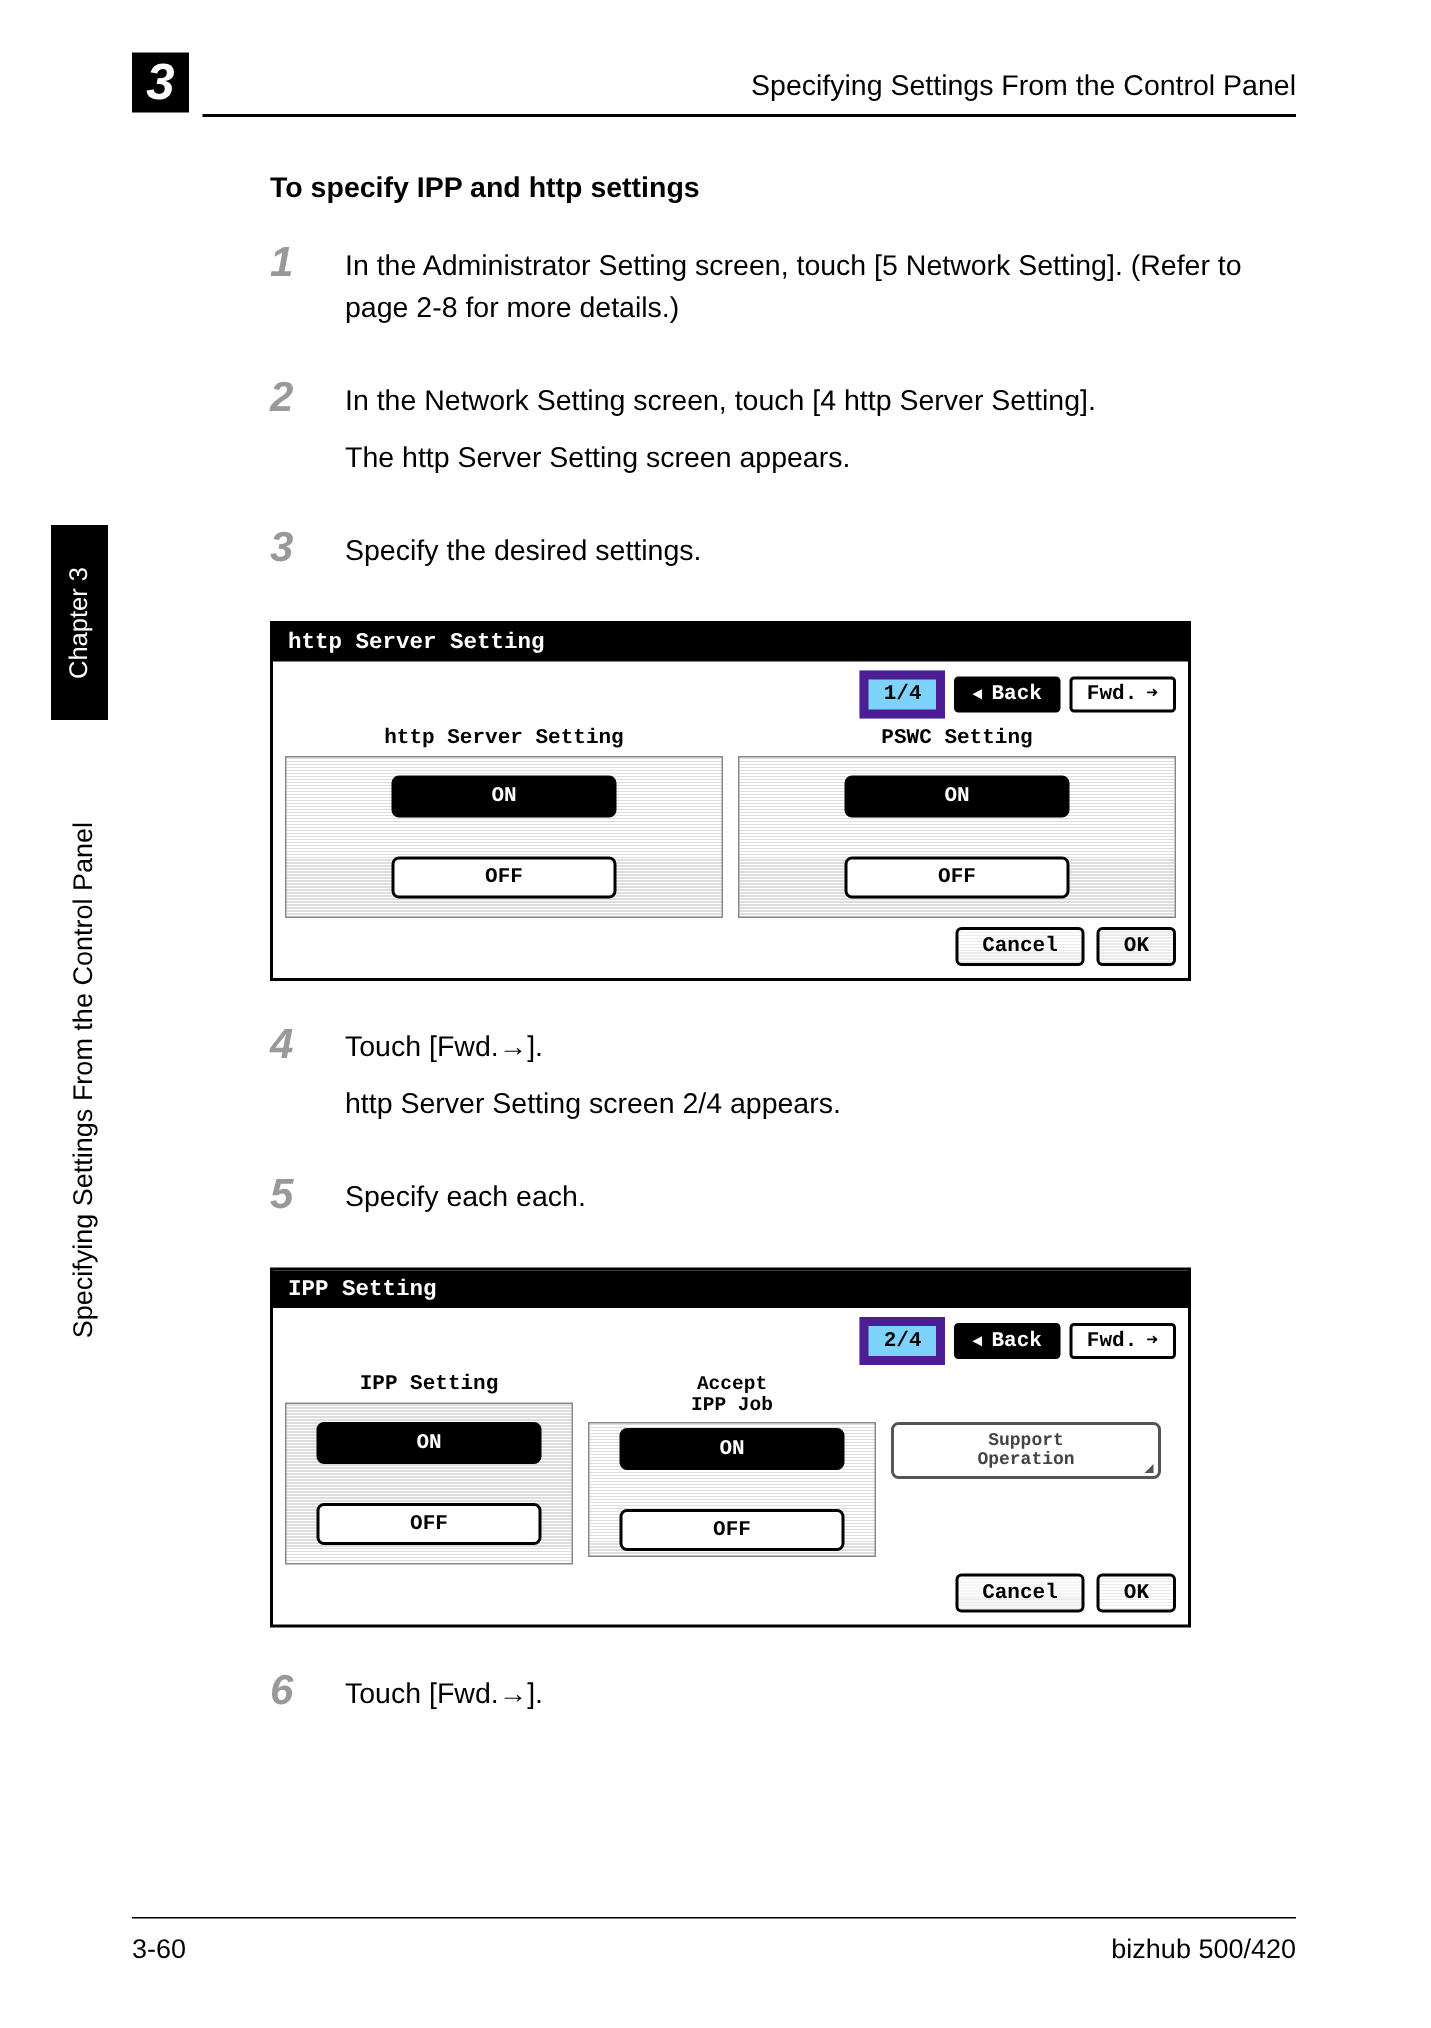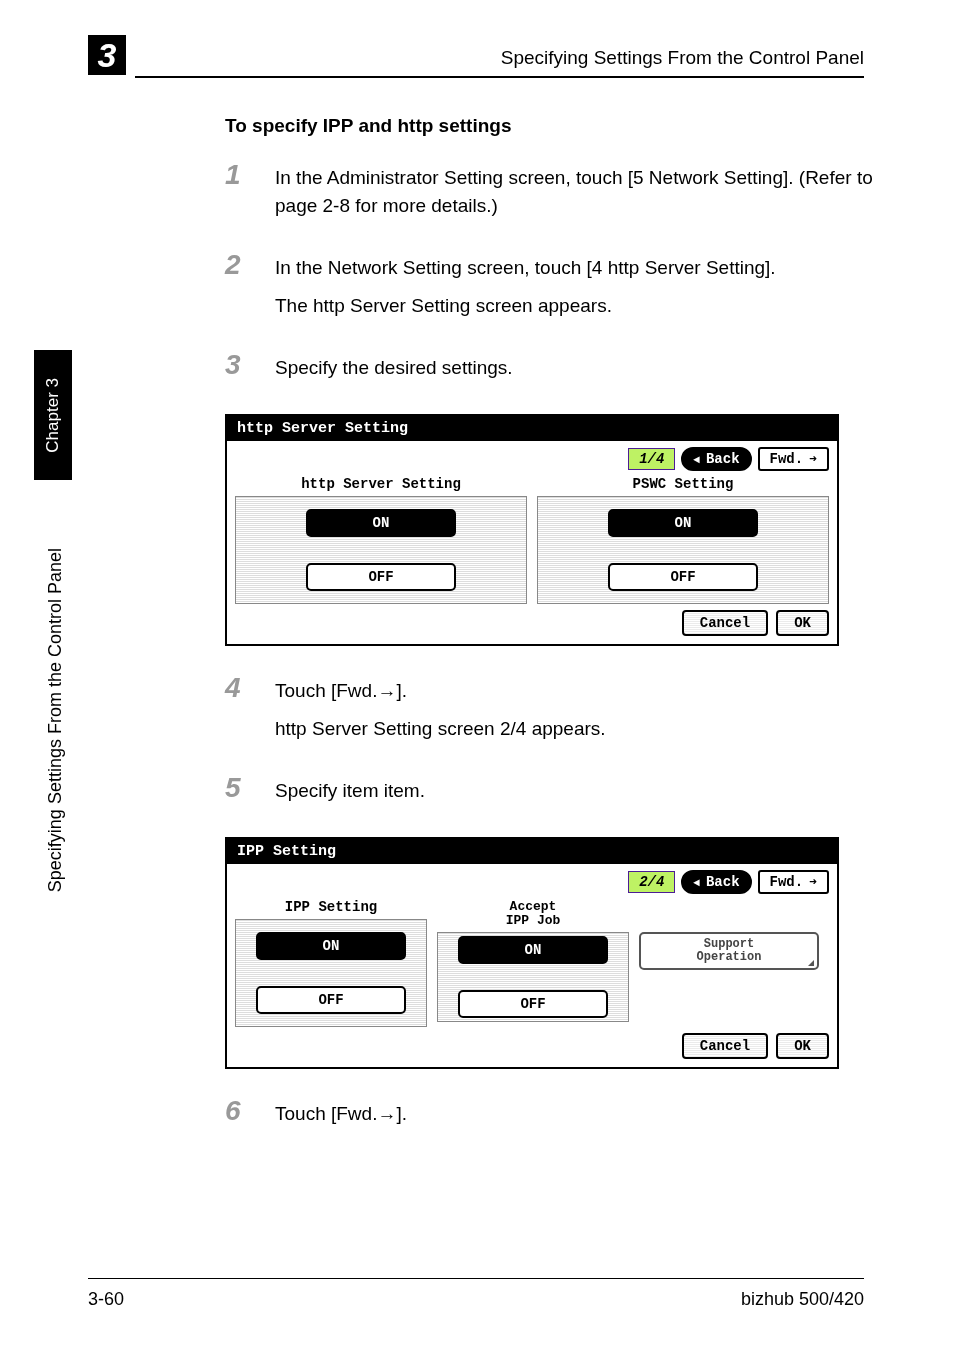--- a/index.html
+++ b/index.html
@@ -73,21 +73,20 @@
       writing-mode: vertical-rl;
       transform: rotate(180deg);
       font-size: 18px;
       white-space: nowrap;
     }
     .content {
       position: absolute;
       top: 115px;
       left: 180px;
       right: 80px;
-      margin-left: 45px;
     }
     .section-heading {
       font-size: 19px;
       font-weight: bold;
       margin-bottom: 24px;
     }
     .step {
       display: flex;
       margin-bottom: 22px;
       align-items: flex-start;
@@ -128,37 +127,36 @@
       font-size: 14px;
     }
     .screen-toprow {
       display: flex;
       justify-content: flex-end;
       gap: 6px;
       margin-bottom: 6px;
       align-items: center;
     }
     .pager-box {
-      border: 1px solid #4c1d95;
+      border: 6px solid #4c1d95;
       padding: 2px 10px;
       font-weight: bold;
-      background: #bef264;
-      font-style: italic;
+      background: #7dd3fc;
     }
     .nav-btn {
       border: 2px solid #000;
       padding: 2px 10px;
       font-weight: bold;
       background: #fff;
       display: inline-flex;
       align-items: center;
       gap: 4px;
       border-radius: 3px;
     }
-    .nav-btn.black { background: #000; color: #fff; border-radius: 12px; }
+    .nav-btn.black { background: #000; color: #fff; }
     .panels-row {
       display: flex;
       gap: 10px;
     }
     .panel {
       flex: 1;
       position: relative;
     }
     .panel-title {
       text-align: center;
@@ -334,21 +332,21 @@
     <div class="step-num">4</div>
     <div class="step-body">
       <p>Touch [Fwd.→].</p>
       <p>http Server Setting screen 2/4 appears.</p>
     </div>
   </div>
 
   <div class="step">
     <div class="step-num">5</div>
     <div class="step-body">
-      <p>Specify item item.</p>
+      <p>Specify each each.</p>
     </div>
   </div>
 
   <div class="screen">
     <div class="screen-header">IPP Setting</div>
     <div class="screen-body">
       <div class="screen-toprow">
         <div class="pager-box">2/4</div>
         <div class="nav-btn black">
             <span class="arrow-left"></span>

